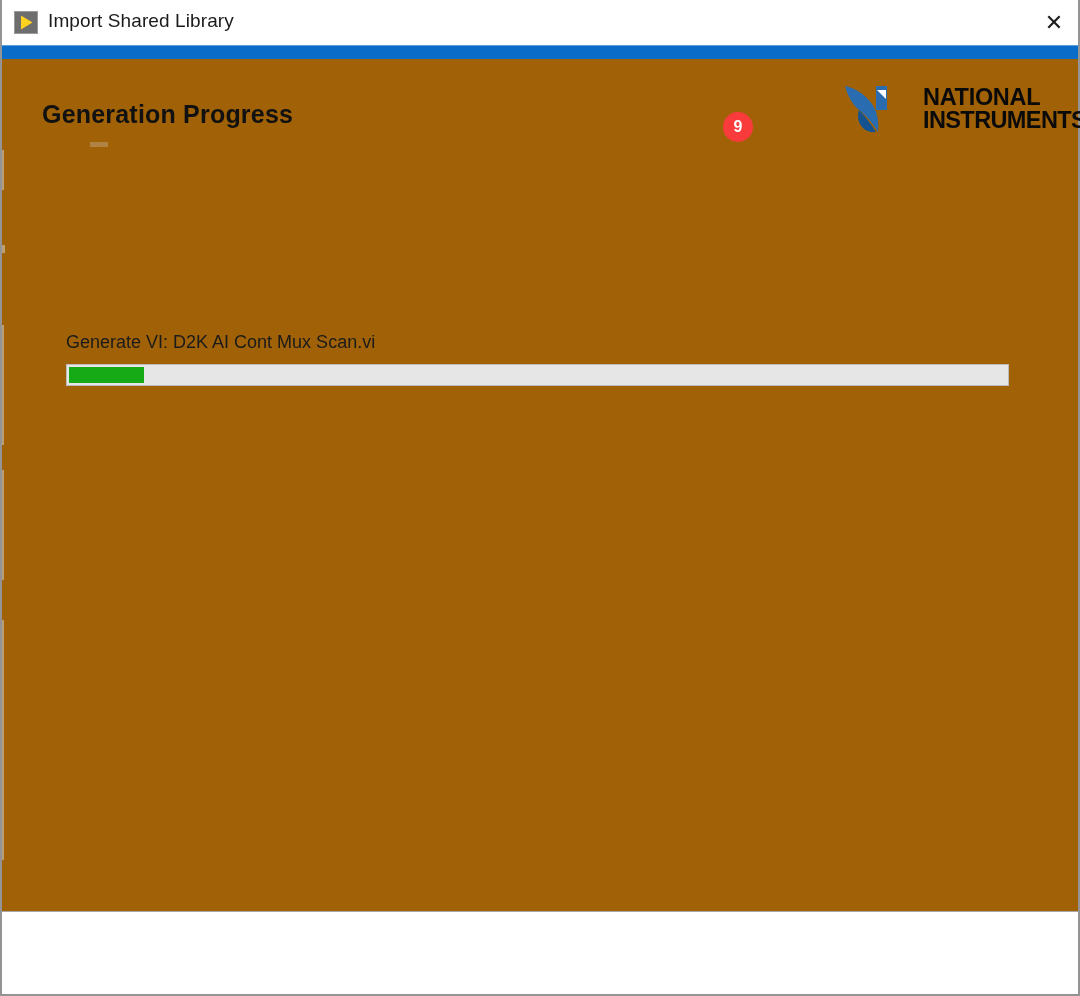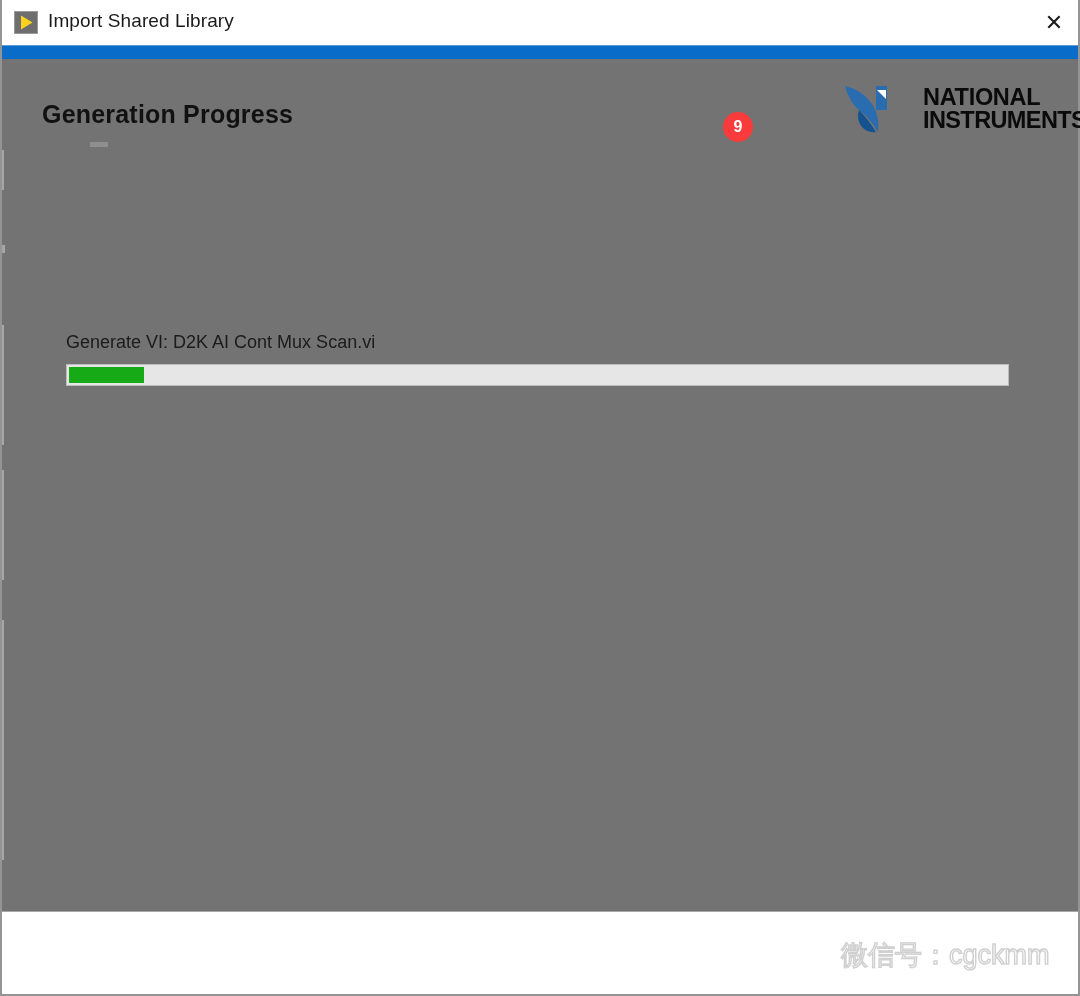--- a/index.html
+++ b/index.html
@@ -10,21 +10,21 @@
     height: 996px;
     overflow: hidden;
     background: #ffffff;
     font-family: "Liberation Sans", sans-serif;
   }
 
   #window {
     position: relative;
     width: 1080px;
     height: 996px;
-    background: #737373;
+    background: #a16207;
     border-left: 2px solid #949494;
     border-right: 2px solid #949494;
     border-bottom: 2px solid #949494;
     border-top: 0;
   }
 
   
   #titlebar {
     position: absolute;
     top: 0; left: 0;
@@ -286,16 +286,15 @@
       <svg width="52" height="46" viewBox="0 0 52 46">
         <path d="M20,3 C9.5,3 2,10 2,18.5 C2,23.4 4.6,27.7 8.8,30.5 L6.5,37 L14.2,33.4
                  C16.1,33.9 18,34.2 20,34.2 C30.5,34.2 38,27.1 38,18.6 C38,10.1 30.5,3 20,3 Z" fill="none" stroke="#ffffff" stroke-width="2.4"></path>
         <circle cx="14" cy="14.5" r="2.1" fill="#ffffff"></circle>
         <circle cx="26" cy="14.5" r="2.1" fill="#ffffff"></circle>
         <path d="M33,16.5 C24.5,16.5 18,22.3 18,29.3 C18,36.3 24.5,42 33,42
                  C34.8,42 36.5,41.8 38.1,41.3 L44.6,44.3 L42.7,38.8
                  C46.1,36.5 48,33.1 48,29.3 C48,22.3 41.5,16.5 33,16.5 Z" fill="none" stroke="#ffffff" stroke-width="2.4"></path>
       </svg>
     </div>
-    <div class="wm-text">微信号：cgckmm</div>
   </div>
 
 </div>
 
 </body></html>

